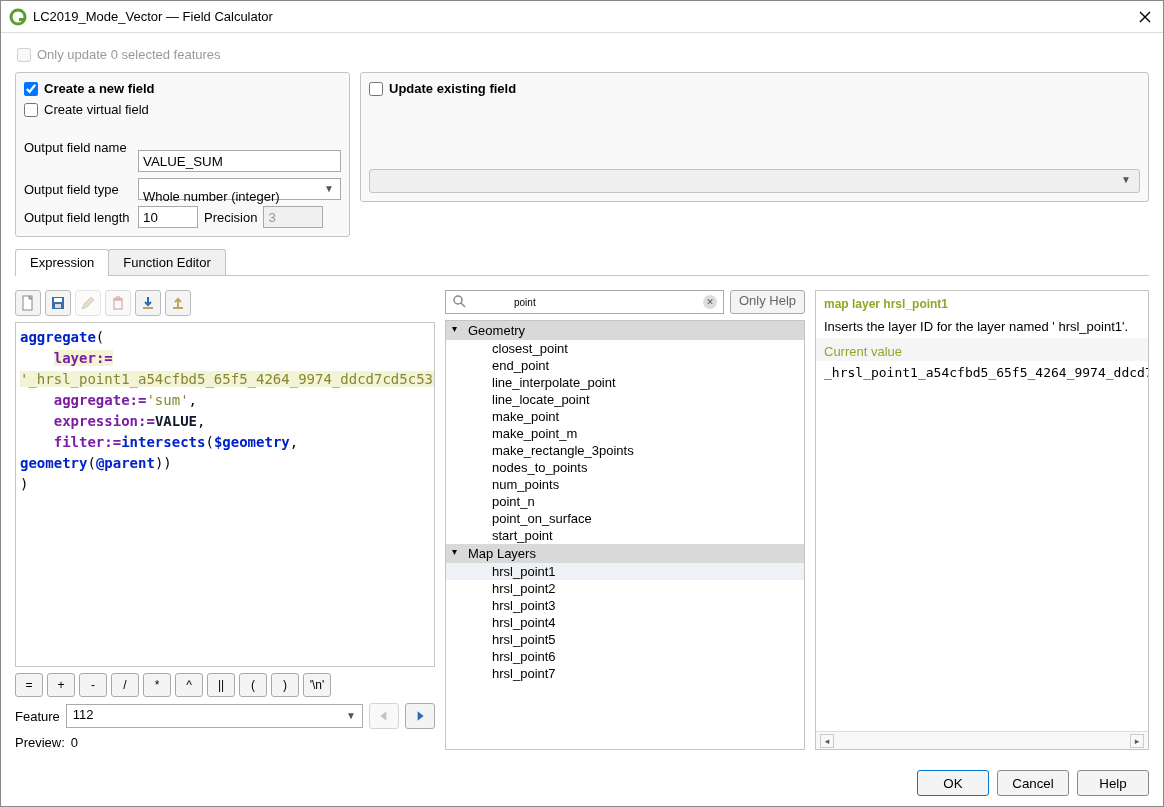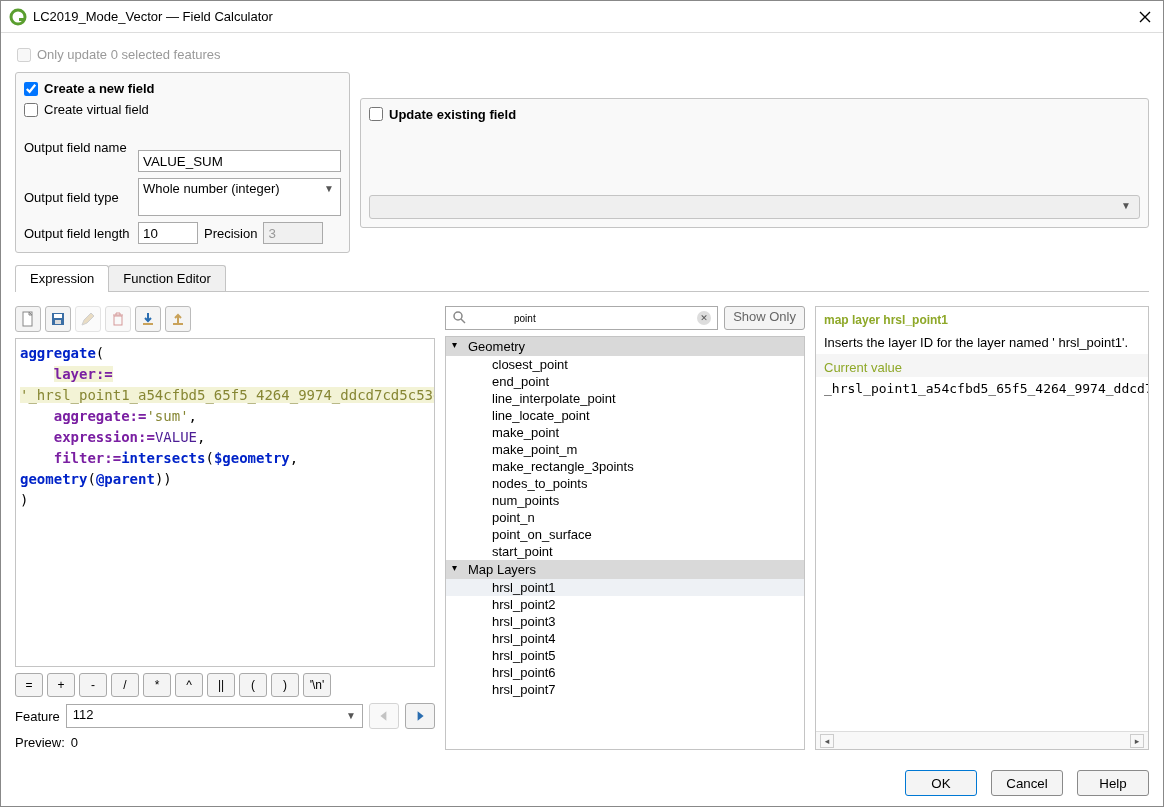--- a/index.html
+++ b/index.html
@@ -5,35 +5,35 @@
 * { box-sizing: border-box; margin: 0; padding: 0; }
 body { font-family: "Segoe UI", Tahoma, sans-serif; font-size: 13px; background: #fff; color: #000; }
 .window { width: 1164px; height: 807px; border: 1px solid #888; display: flex; flex-direction: column; background: #fff; }
 .titlebar { height: 32px; display: flex; align-items: center; padding: 0 8px; border-bottom: 1px solid #ddd; }
 .titlebar .qicon { width: 18px; height: 18px; margin-right: 6px; }
 .titlebar .title { flex: 1; font-size: 13px; }
 .titlebar .close { width: 20px; height: 20px; display: flex; align-items: center; justify-content: center; cursor: pointer; }
 
 .content { flex: 1; padding: 10px 14px; display: flex; flex-direction: column; gap: 8px; overflow: hidden; }
 
-.top-row { display: flex; gap: 10px; align-items: center; }
+.top-row { display: flex; gap: 10px; align-items: flex-start; }
 .panel { border: 1px solid #c4c4c4; border-radius: 3px; padding: 8px; background: #f9f9f9; }
 .panel-left { width: 335px; display: flex; flex-direction: column; gap: 6px; }
 .panel-right { flex: 1; height: 130px; display: flex; flex-direction: column; gap: 6px; }
 .chk { display: flex; align-items: center; gap: 6px; }
 .chk input[type="checkbox"] { width: 14px; height: 14px; }
 .chk-disabled { color: #999; }
 .bold { font-weight: bold; }
 
 .only-update { padding: 4px 0 2px 2px; display: flex; align-items: center; gap: 6px; }
 
 .form-row { display: flex; align-items: center; gap: 6px; }
 .form-row label { width: 108px; }
 .txt { flex: 1; border: 1px solid #aaa; padding: 2px 4px; background: #fff; height: 22px; margin-top: 27px; }
-.sel { flex: 1; border: 1px solid #aaa; padding: 2px 4px; background: #fff; height: 38px; position: relative; }
+.sel { flex: 1; border: 1px solid #aaa; padding: 10px 4px; background: #fff; height: 16px; position: relative; }
 .sel .arrow { position: absolute; right: 6px; top: 4px; font-size: 10px; color: #555;}
 .spin { width: 60px; border: 1px solid #aaa; padding: 2px 4px; background: #fff; height: 22px; }
 .spin-disabled { background: #f0f0f0; color: #999; }
 
 .right-dropdown { margin-top: auto; border: 1px solid #c4c4c4; border-radius: 3px; height: 24px; background: #efefef; position: relative; }
 .right-dropdown .arrow { position: absolute; right: 8px; top: 4px; font-size: 10px; color: #555; }
 
 .tabs { display: flex; gap: 0; border-bottom: 1px solid #c4c4c4; margin-top: 4px;}
 .tab { padding: 5px 14px; border: 1px solid #c4c4c4; border-bottom: none; background: #f0f0f0; cursor: pointer; border-radius: 3px 3px 0 0; margin-right: -1px;}
 .tab.active { background: #fff; position: relative; z-index: 1; }
@@ -45,21 +45,21 @@
 .help-col { flex: 1; border: 1px solid #c4c4c4; display: flex; flex-direction: column; overflow: hidden;}
 
 .toolbar { display: flex; gap: 4px; }
 .tbtn { width: 26px; height: 26px; border: 1px solid #bbb; border-radius: 3px; background: #f4f4f4; display: flex; align-items: center; justify-content: center; cursor: pointer; }
 .tbtn svg{width:16px;height:16px;}
 
 .editor { flex: 1; border: 1px solid #c4c4c4; background: #fff; padding: 4px; font-family: Consolas, monospace; font-size: 14px; white-space: pre-wrap; overflow: auto; line-height: 1.5;}
 .tok-func { color: #0023c8; font-weight: bold; }
 .tok-kw { color: #7a1fa2; font-weight: bold; }
 .tok-str { color: #868633; }
-.tok-ident { color: #4c1d95; font-weight: normal;}
+.tok-ident { color: #0f172a; font-weight: bold;}
 .tok-op { color: #7a1fa2; font-weight: bold;}
 .tok-plain { color: #000; }
 .hl { background: #f3f3d6; }
 
 .oprow { display: flex; gap: 4px; flex-wrap: wrap;}
 .opbtn { width: 28px; height: 24px; border: 1px solid #aaa; border-radius: 3px; background: #f4f4f4; display:flex;align-items:center;justify-content:center; cursor: pointer; font-size: 12px;}
 
 .feat-row { display: flex; align-items: center; gap: 6px; }
 .feat-row .combo { flex: 1; border: 1px solid #aaa; height: 24px; padding: 2px 6px; background: #fff; position: relative;}
 .feat-row .combo .arrow { position: absolute; right: 6px; top: 5px; font-size: 10px; color:#555;}
@@ -80,21 +80,21 @@
 .tree-item.selected { background: #eef1f5; }
 
 .help-title { background: #fff; color: #8ea828; font-weight: bold; padding: 6px 8px 4px; font-size: 12px;}
 .help-body { padding: 4px 8px; font-size: 13px;}
 .help-sub { color: #8ea828; font-weight: normal; padding: 6px 8px 2px; font-size: 13px; background:#f5f5f5;}
 .help-code { font-family: Consolas, monospace; padding: 4px 8px; font-size: 13px; white-space: nowrap; }
 .help-scroll { display:flex; justify-content: space-between; border-top:1px solid #ddd; padding:0 4px; height:18px; align-items:center; background:#f8f8f8;}
 .help-scroll .sbtn{width:14px;height:14px;border:1px solid #ccc;display:flex;align-items:center;justify-content:center;font-size:9px;color:#555;}
 
 .buttons { display: flex; justify-content: flex-end; gap: 8px; padding: 10px 14px; }
-.btn { min-width: 72px; height: 26px; border: 1px solid #8a8a8a; border-radius: 3px; background: #f4f4f4; cursor: pointer; padding: 0 14px; margin-left: 6px;}
+.btn { min-width: 72px; height: 26px; border: 1px solid #8a8a8a; border-radius: 3px; background: #f4f4f4; cursor: pointer; padding: 0 14px;}
 .btn.primary { border-color: #0078d4; }
 
 </style>
 </head>
 <body>
 
 <div class="window">
   <div class="titlebar">
     <span class="qicon">
       <svg viewBox="0 0 18 18">
@@ -246,21 +246,21 @@
           <div class="search-box">
             <span class="mag">
               <svg viewBox="0 0 14 14" width="14" height="14">
                   <circle cx="6" cy="6" r="4" fill="none" stroke="#888" stroke-width="1.5"></circle>
                   <line x1="9" y1="9" x2="13" y2="13" stroke="#888" stroke-width="1.5"></line>
                 </svg>
             </span>
             <input value="point" style="">
             <span class="clear">✕</span>
           </div>
-          <div class="showhelp">Show Only</div>
+          <div class="showhelp">Only Help</div>
         </div>
         <div class="tree" id="tree">
             <div class="tree-group">Geometry</div>
             <div class="tree-item">closest_point</div>
             <div class="tree-item">end_point</div>
             <div class="tree-item">line_interpolate_point</div>
             <div class="tree-item">line_locate_point</div>
             <div class="tree-item">make_point</div>
             <div class="tree-item">make_point_m</div>
             <div class="tree-item">make_rectangle_3points</div>

